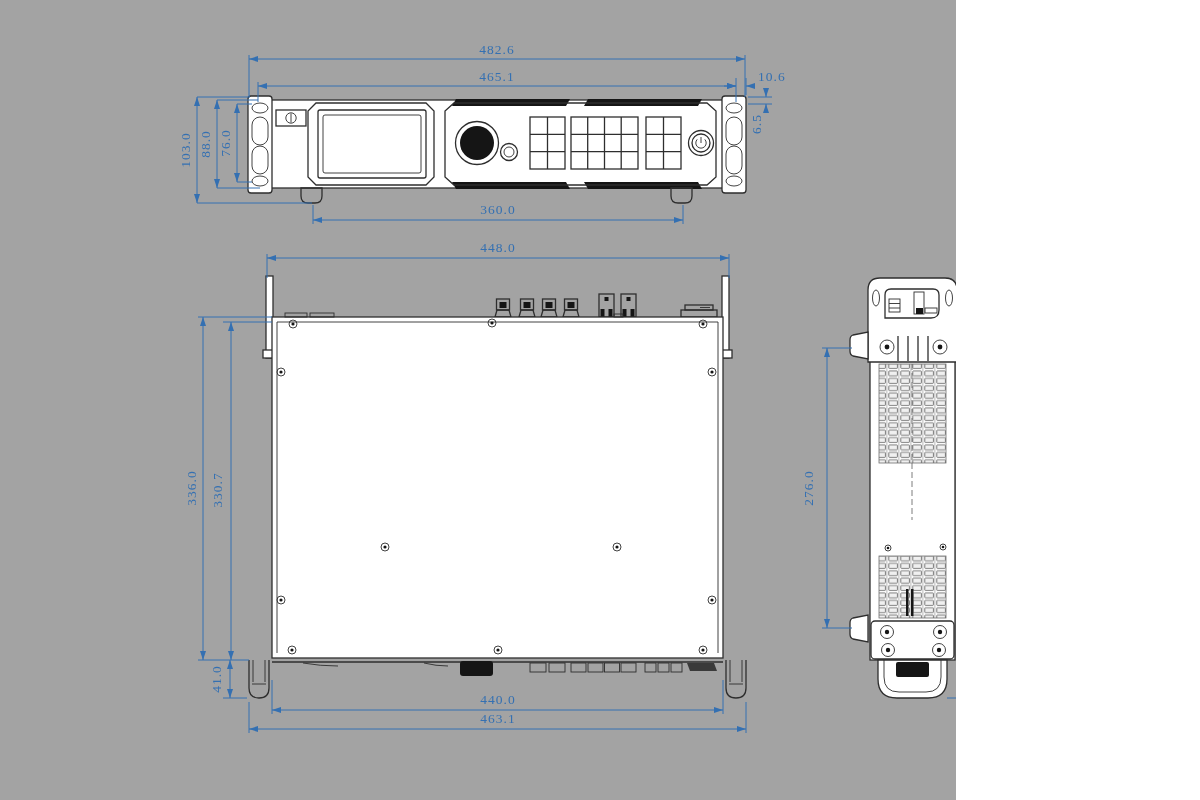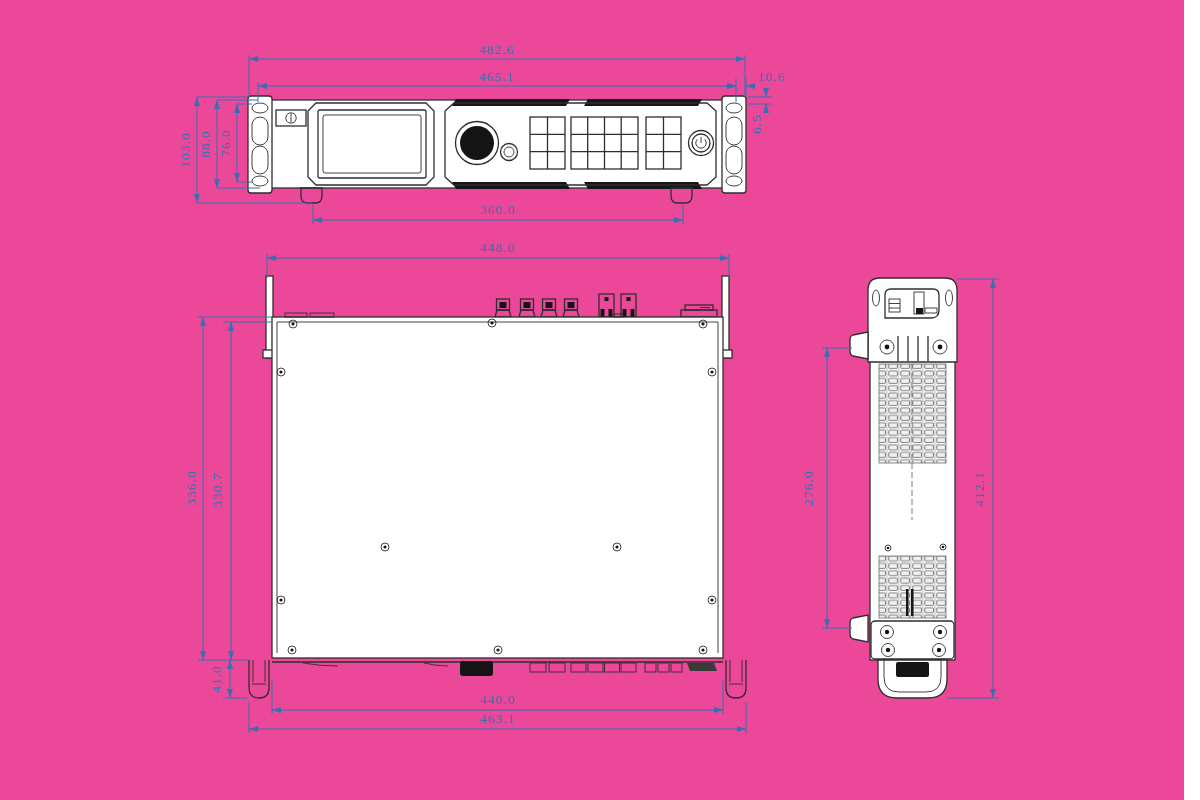--- a/index.html
+++ b/index.html
@@ -1,16 +1,16 @@
 <!DOCTYPE html>
 <html><head>
 <meta charset="utf-8">
 <style>
   html,body{margin:0;padding:0;background:#ffffff;}
-  .page{position:relative;width:1184px;height:800px;background:#ec4899;overflow:hidden;
+  .page{position:relative;width:956px;height:800px;background:#a3a3a3;overflow:hidden;
         font-family:"Liberation Serif", serif;}
   svg{display:block;}
   .ln{stroke:#2e2e2e;stroke-width:1.3;fill:#ffffff;}
   .lnf{stroke:#2e2e2e;stroke-width:1.3;fill:none;}
   .lnt{stroke:#2e2e2e;stroke-width:0.9;fill:none;}
   .dk{fill:#151515;stroke:none;}
   .dim{stroke:#3470b2;stroke-width:1;fill:none;}
   .dimtext{fill:#3470b2;font-size:13.5px;letter-spacing:1px;font-family:"Liberation Serif", serif;}
   text{user-select:none;}
 </style>

